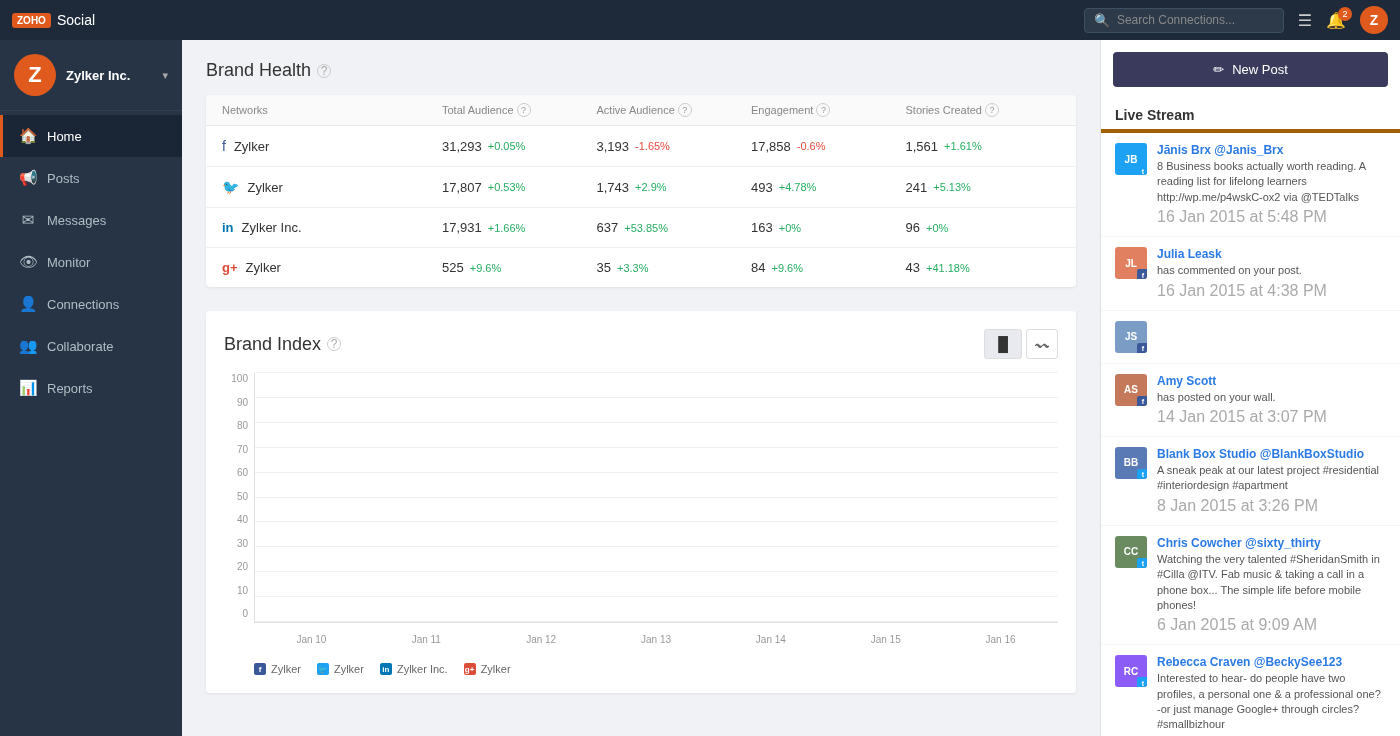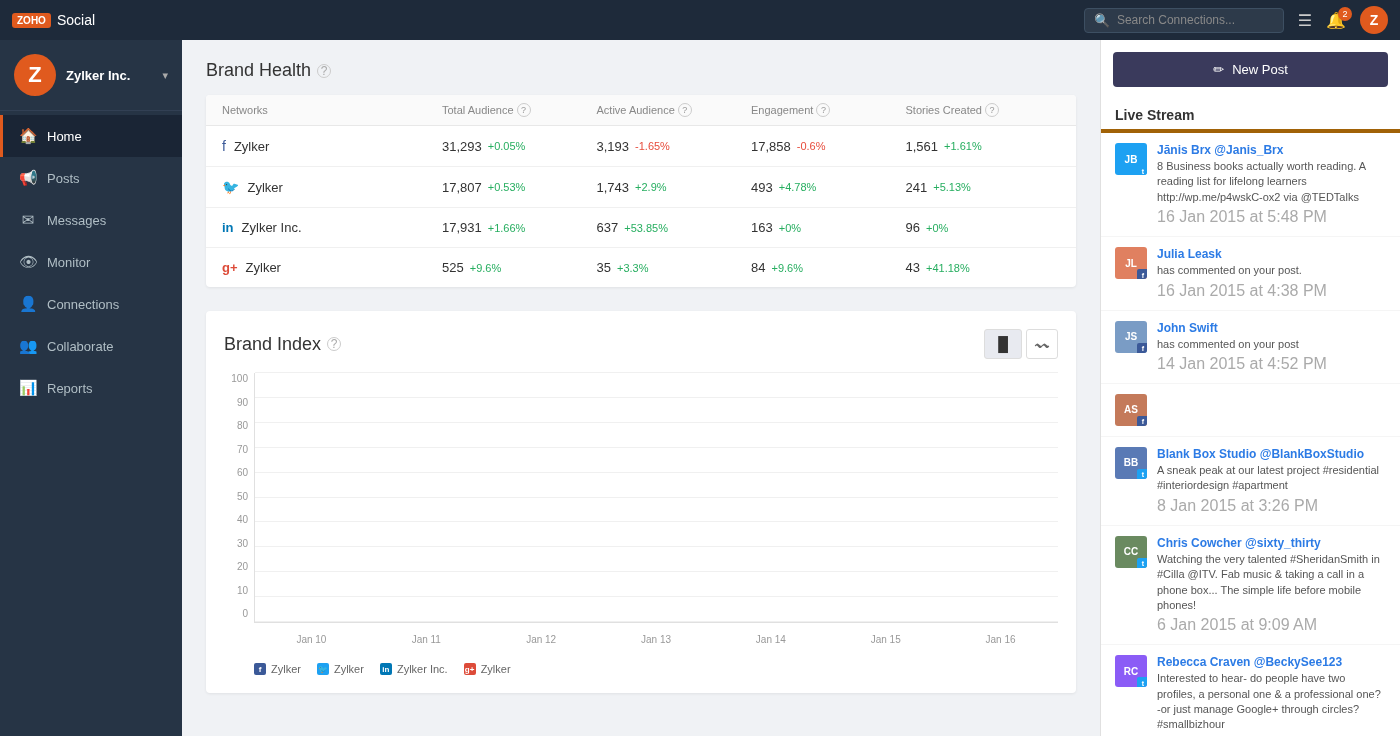--- a/index.html
+++ b/index.html
@@ -730,28 +730,28 @@
         <div class="stream-item">
           <div class="stream-avatar" style="background: rgb(224, 128, 96); position: relative;">JL<span style="position: absolute; bottom: -2px; right: -2px; background: rgb(59, 89, 152); color: rgb(255, 255, 255); font-size: 7px; font-weight: bold; width: 12px; height: 12px; border-radius: 2px; display: flex; align-items: center; justify-content: center;">f</span></div>
           <div class="stream-content">
             <div class="stream-name">Julia Leask</div>
             <div class="stream-text">has commented on your post.</div>
             <div class="stream-time">16 Jan 2015 at 4:38 PM</div>
           </div>
         </div>
         <div class="stream-item">
           <div class="stream-avatar" style="background: rgb(122, 156, 197); position: relative;">JS<span style="position: absolute; bottom: -2px; right: -2px; background: rgb(59, 89, 152); color: rgb(255, 255, 255); font-size: 7px; font-weight: bold; width: 12px; height: 12px; border-radius: 2px; display: flex; align-items: center; justify-content: center;">f</span></div>
-          <div class="stream-content">
-            <div class="stream-name">John Swift</div>
-            <div class="stream-text">has commented on your post</div>
-            <div class="stream-time">14 Jan 2015 at 4:52 PM</div>
-          </div>
         </div>
         <div class="stream-item">
           <div class="stream-avatar" style="background: rgb(196, 122, 90); position: relative;">AS<span style="position: absolute; bottom: -2px; right: -2px; background: rgb(59, 89, 152); color: rgb(255, 255, 255); font-size: 7px; font-weight: bold; width: 12px; height: 12px; border-radius: 2px; display: flex; align-items: center; justify-content: center;">f</span></div>
+          <div class="stream-content">
+            <div class="stream-name">Amy Scott</div>
+            <div class="stream-text">has posted on your wall.</div>
+            <div class="stream-time">14 Jan 2015 at 3:07 PM</div>
+          </div>
         </div>
         <div class="stream-item">
           <div class="stream-avatar" style="background: rgb(90, 122, 181); position: relative;">BB<span style="position: absolute; bottom: -2px; right: -2px; background: rgb(29, 161, 242); color: rgb(255, 255, 255); font-size: 7px; font-weight: bold; width: 12px; height: 12px; border-radius: 2px; display: flex; align-items: center; justify-content: center;">t</span></div>
           <div class="stream-content">
             <div class="stream-name">Blank Box Studio @BlankBoxStudio</div>
             <div class="stream-text">A sneak peak at our latest project #residential #interiordesign #apartment</div>
             <div class="stream-time">8 Jan 2015 at 3:26 PM</div>
           </div>
         </div>
         <div class="stream-item">

